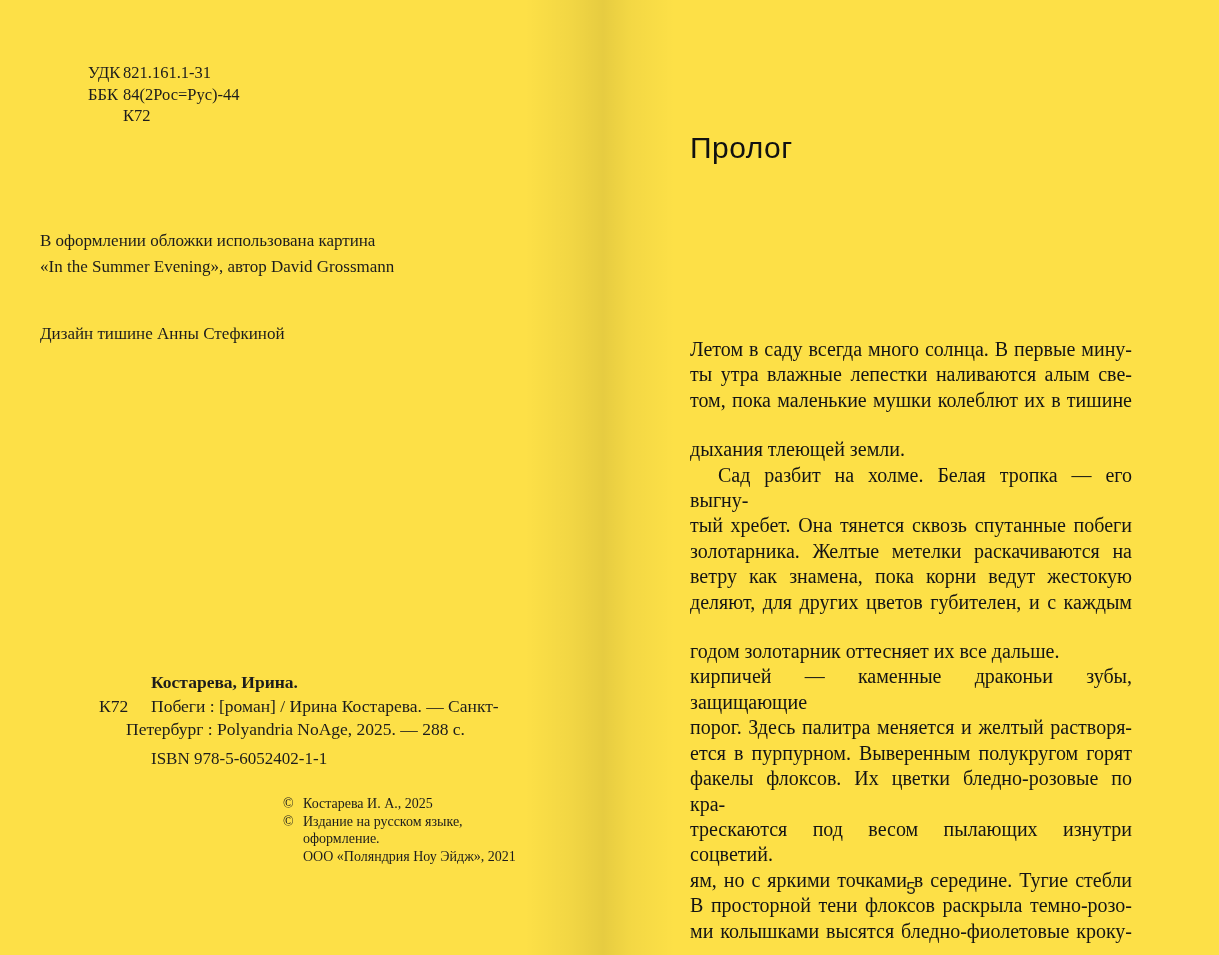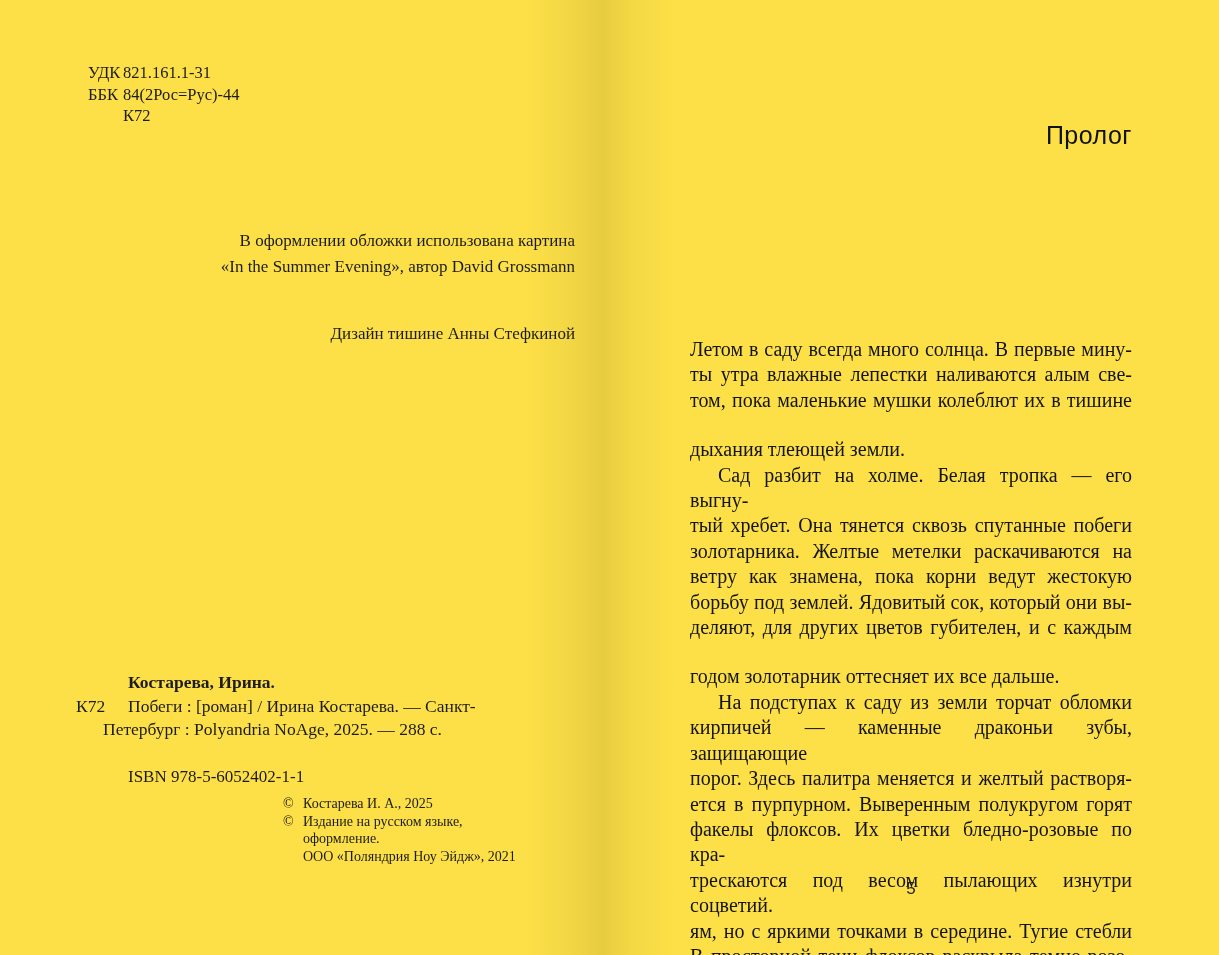--- a/index.html
+++ b/index.html
@@ -27,48 +27,48 @@
   
   .codes {
     position: absolute; left: 88px; top: 62px;
     font-size: 16.5px; line-height: 21.5px; white-space: nowrap;
   }
   .codes .row { display: flex; }
   .codes .lbl { width: 35px; flex: 0 0 35px; }
 
   .center-block {
     position: absolute; left: 40px; width: 535px;
-    text-align: right; font-size: 17px; line-height: 26px;
+    text-align: left; font-size: 17px; line-height: 26px;
   }
   #cover-note { top: 228px; }
   #design-note { top: 321px; }
 
   .bib {
-    position: absolute; left: 76px; top: 671px; width: 460px;
+    position: absolute; left: 99px; top: 671px; width: 460px;
     font-size: 17.5px; line-height: 23.5px; white-space: nowrap;
   }
   .bib .author { padding-left: 52px; font-weight: bold; }
   .bib .entry { position: relative; padding-left: 52px; }
   .bib .bib-code { position: absolute; left: 0; top: 0; }
   .bib .hang { padding-left: 27px; }
-  .bib .isbn { padding-left: 52px; margin-top: 23px; font-size: 17px; }
+  .bib .isbn { padding-left: 52px; margin-top: 5px; font-size: 17px; }
 
   .copyright {
     position: absolute; left: 283px; top: 795px;
     font-size: 14px; line-height: 17.5px;
   }
   .c-entry { display: flex; }
   .c-sym { width: 20px; flex: 0 0 20px; }
 
   
   #prologue-title {
-    position: absolute; left: 690px; top: 121px; width: 442px;
-    text-align: right;
+    position: absolute; left: 690px; top: 131px; width: 442px;
+    text-align: left;
     font-family: "Liberation Sans", sans-serif;
-    font-size: 25px; letter-spacing: 0.5px;
+    font-size: 30px; letter-spacing: 0.5px;
     color: #111;
   }
   #prologue-body {
     position: absolute; left: 690px; top: 337px; width: 442px;
     font-size: 20px; line-height: 25.4px;
     color: #141414;
   }
   .bline { text-align: justify; text-align-last: justify; white-space: normal; }
   .bline.end { text-align-last: left; margin-top: 24px; }
   .bline.indent { text-indent: 28px; }
@@ -139,24 +139,22 @@
     <div id="prologue-title">Пролог</div>
     <div id="prologue-body">
         <div class="bline">Летом в саду всегда много солнца. В первые мину-</div>
         <div class="bline">ты утра влажные лепестки наливаются алым све-</div>
         <div class="bline">том, пока маленькие мушки колеблют их в тишине</div>
         <div class="bline end">дыхания тлеющей земли.</div>
         <div class="bline indent">Сад разбит на холме. Белая тропка — его выгну-</div>
         <div class="bline">тый хребет. Она тянется сквозь спутанные побеги</div>
         <div class="bline">золотарника. Желтые метелки раскачиваются на</div>
         <div class="bline">ветру как знамена, пока корни ведут жестокую</div>
-        <div class="bline">борьбу под землей. Ядовитый сок, который они вы-</div>
         <div class="bline">деляют, для других цветов губителен, и с каждым</div>
         <div class="bline end">годом золотарник оттесняет их все дальше.</div>
-        <div class="bline indent">На подступах к саду из земли торчат обломки</div>
         <div class="bline">кирпичей — каменные драконьи зубы, защищающие</div>
         <div class="bline">порог. Здесь палитра меняется и желтый растворя-</div>
         <div class="bline">ется в пурпурном. Выверенным полукругом горят</div>
         <div class="bline">факелы флоксов. Их цветки бледно-розовые по кра-</div>
         <div class="bline">трескаются под весом пылающих изнутри соцветий.</div>
         <div class="bline">ям, но с яркими точками в середине. Тугие стебли</div>
         <div class="bline">В просторной тени флоксов раскрыла темно-розо-</div>
         <div class="bline">ми колышками высятся бледно-фиолетовые кроку-</div>
       </div>
     <div id="page-number">5</div>

